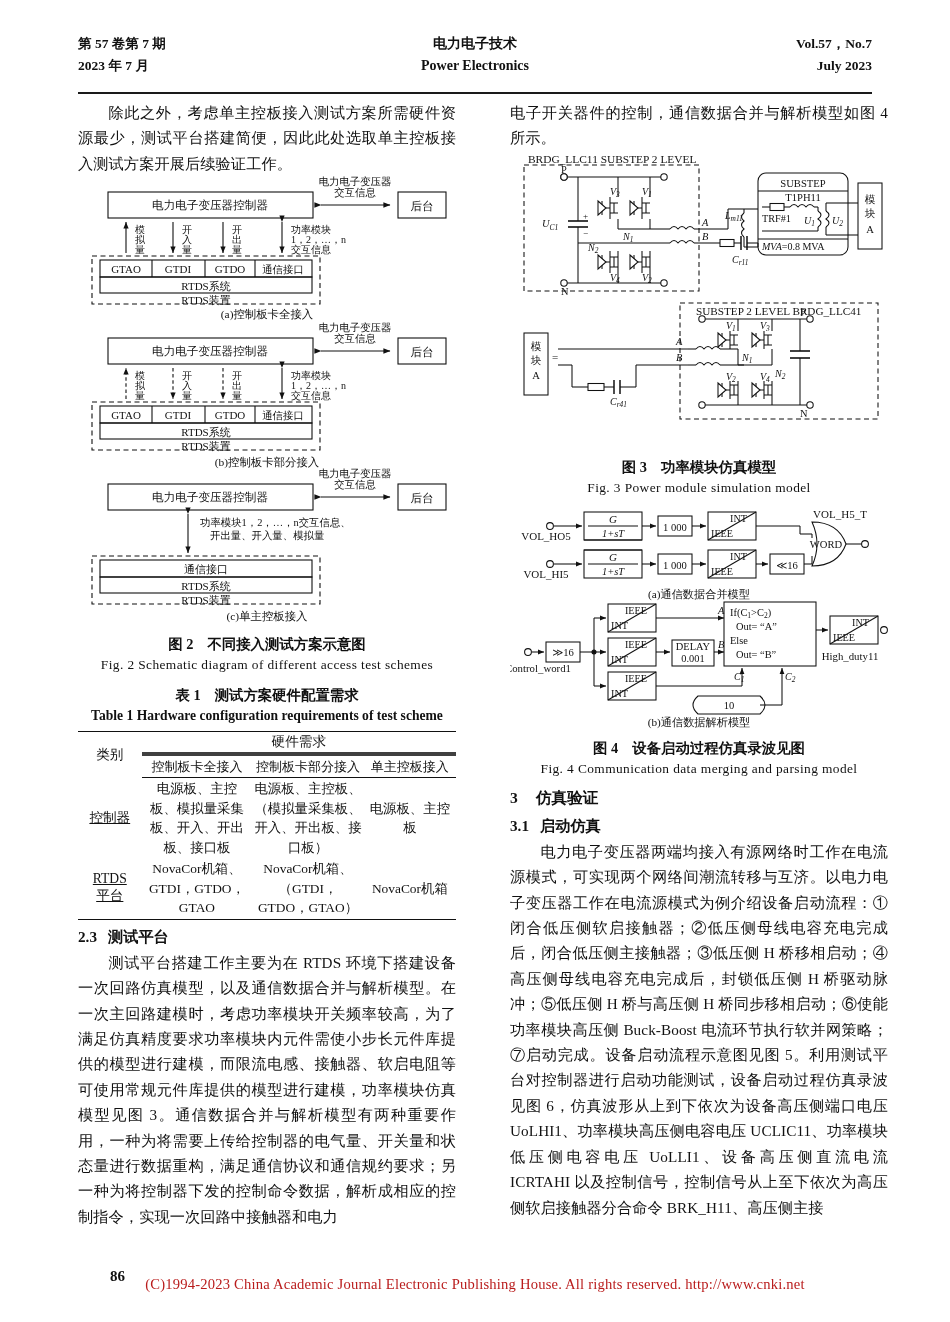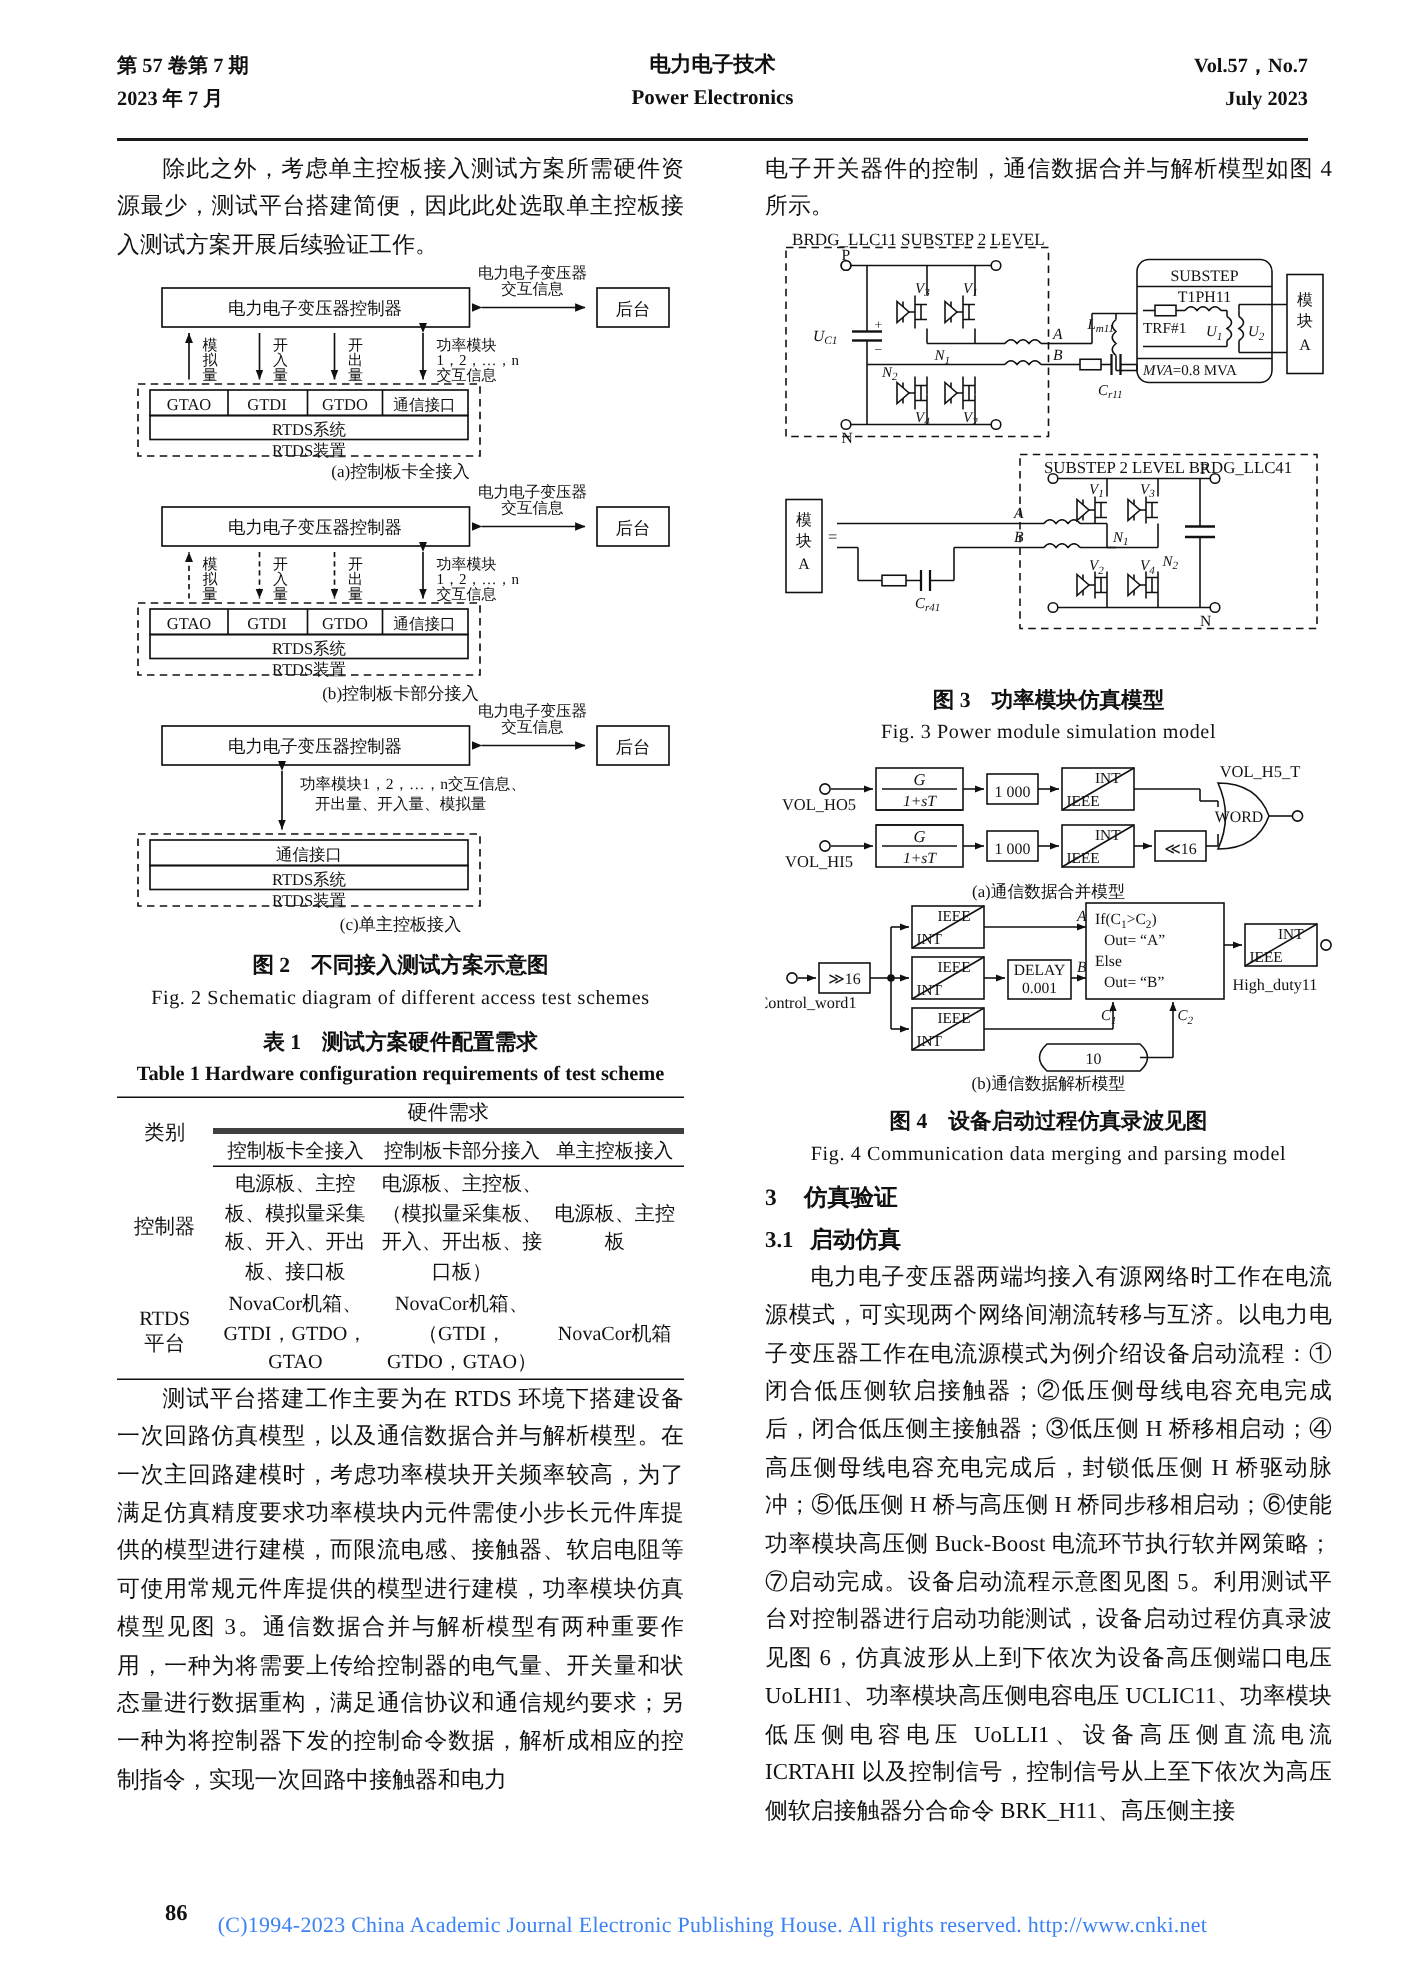--- a/index.html
+++ b/index.html
@@ -47,32 +47,32 @@
   .tbl-title-cn { text-align:center; font-size:14.4px; font-weight:bold; line-height:21px; margin-top:10px;}
   .tbl-title-cn .sp { display:inline-block; width:14px; }
   .tbl-title-en { text-align:center; font-size:13.6px; font-weight:bold; line-height:20px;}
   table.t1 { border-collapse:collapse; width:378px; margin-top:5px; font-size:13.2px; }
   table.t1 td, table.t1 th { text-align:center; vertical-align:middle; padding:1px 2px; font-weight:normal;}
   .t1 .top-b   { border-top:1.6px solid #111; }
   .t1 .bot-b   { border-bottom:1.6px solid #111; }
   .t1 .thin-b  { border-bottom:4px solid #404040; }
   .t1 .hdcat   { font-size:13.6px; }
   .t1 .hdsub   { font-size:13px; line-height:19px; }
-  .t1 .cat     { font-size:13.6px; }
+  .t1 .cat     { font-size:13.6px;text-decoration:underline; }
   .t1 .cell    { font-size:13.4px; line-height:19.5px; }
 
   
   .figwrap { position:relative; width:378px; }
   svg { display:block; }
   text { font-family:"Liberation Serif","DejaVu Serif",serif; }
 
   
   .pageno { position:absolute; left:110px; top:1268px; font-size:15px; font-weight:bold; }
   .footer { position:absolute; left:0; top:1276px; width:950px; text-align:center;
-            font-size:14.6px; color:#3b82f6; letter-spacing:.2px; }
+            font-size:14.6px; color:#b91c1c; letter-spacing:.2px; }
 </style>
 </head>
 <body>
 
 <div class="page">
 
   <div class="runhead">
     <div class="rh-left">
       <div class="rh-l1">第 57 卷第 7 期</div>
       <div class="rh-l2">2023 年 7 月</div>
@@ -264,20 +264,23 @@
             <div>平台</div>
           </td>
           <td class="bot-b cell">NovaCor机箱、GTDI，GTDO，GTAO</td>
           <td class="bot-b cell">NovaCor机箱、（GTDI，GTDO，GTAO）</td>
           <td class="bot-b cell">NovaCor机箱</td>
         </tr>
       </tbody>
         </table>
     </div>
 
+    <div class="sechead2">
+      <span class="num">2.3</span><span>测试平台</span>
+    </div>
     <p class="body indent">测试平台搭建工作主要为在 RTDS 环境下搭建设备一次回路仿真模型，以及通信数据合并与解析模型。在一次主回路建模时，考虑功率模块开关频率较高，为了满足仿真精度要求功率模块内元件需使小步长元件库提供的模型进行建模，而限流电感、接触器、软启电阻等可使用常规元件库提供的模型进行建模，功率模块仿真模型见图 3。通信数据合并与解析模型有两种重要作用，一种为将需要上传给控制器的电气量、开关量和状态量进行数据重构，满足通信协议和通信规约要求；另一种为将控制器下发的控制命令数据，解析成相应的控制指令，实现一次回路中接触器和电力</p>
   </div>
 
   <div class="col col-right">
 
     <p class="body">电子开关器件的控制，通信数据合并与解析模型如图 4 所示。</p>
 
     <div class="figwrap">
       <svg width="378" height="300" viewBox="0 0 378 300">
         <g stroke="#111" fill="none" stroke-width="1.05">

